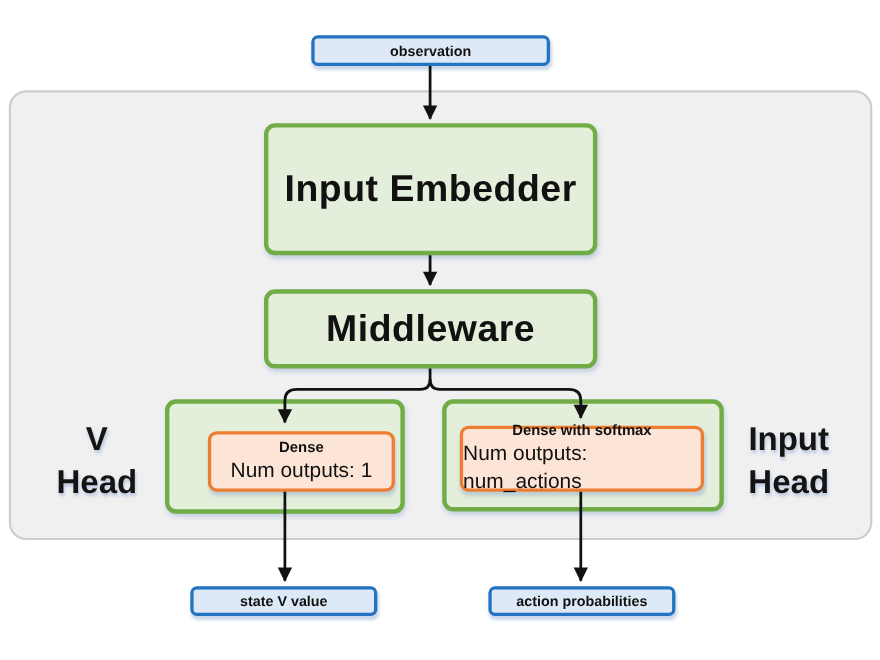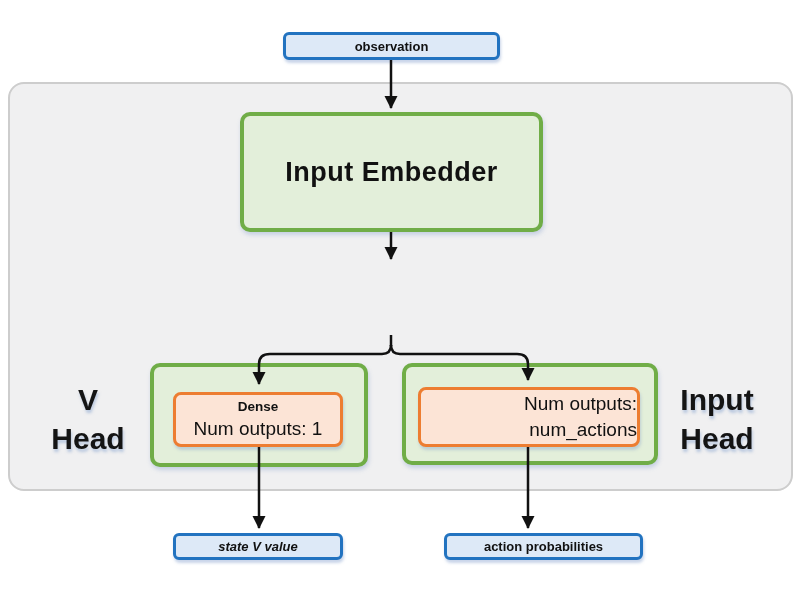--- a/index.html
+++ b/index.html
@@ -22,38 +22,38 @@
     width: 785px; height: 409px;
     background: #f0f0f1;
     border: 2.5px solid #cdcdcd;
     border-radius: 16px;
   }
   .box {
     position: absolute;
     display: flex;
     align-items: center;
     justify-content: center;
-    text-align: right;
+    text-align: left;
     color: #111111;
   }
   .blue {
     background: #dde9f7;
     border: 3px solid #2273c0;
     border-radius: 6px;
     box-shadow: 1px 3px 3px rgba(120,150,200,0.40);
     font-weight: bold;
     font-size: 13px;
   }
   .green-lg {
     background: #e3efda;
     border: 4px solid #70ad47;
     border-radius: 10px;
     box-shadow: 1px 3px 4px rgba(120,150,200,0.35);
     font-weight: bold;
-    font-size: 27px;
+    font-size: 34px;
     letter-spacing: 0.5px;
   }
   .green-head {
     background: #e3efda;
     border: 4px solid #70ad47;
     border-radius: 10px;
     box-shadow: 1px 3px 4px rgba(120,150,200,0.35);
   }
   .orange {
     background: #fce4d6;
@@ -73,25 +73,25 @@
     font-size: 30px;
     line-height: 39px;
     color: #141414;
     text-shadow: 1px 3px 3px rgba(130,160,205,0.5);
   }
   
   .obs        { left: 283px; top: 32px;  width: 217px; height: 28px; }
   .embedder   { left: 240px; top: 112px; width: 303px; height: 120px; }
   .middleware { left: 240px; top: 263px; width: 303px; height: 72px; }
   .vhead-box  { left: 150px; top: 363px; width: 218px; height: 104px; }
-  .dense      { left: 173px; top: 392px; width: 170px; height: 55px; }
+  .dense      { left: 189px; top: 392px; width: 170px; height: 55px; }
   .phead-box  { left: 402px; top: 363px; width: 256px; height: 102px; }
   .densesm    { left: 418px; top: 387px; width: 222px; height: 60px; }
-  .statev     { left: 173px; top: 533px; width: 170px; height: 27px; font-style: italic; }
-  .actprob    { left: 444px; top: 533px; width: 199px; height: 27px; }
+  .statev     { left: 173px; top: 533px; width: 170px; height: 27px; }
+  .actprob    { left: 444px; top: 533px; width: 170px; height: 27px; }
   .vhead-label { left: 23px;  top: 380px; }
   .phead-label { left: 652px; top: 380px; }
   .arrows {
     position: absolute;
     left: 0; top: 0;
     width: 800px; height: 600px;
     pointer-events: none;
   }
 </style>
 </head>
@@ -102,29 +102,33 @@
   <div class="gray-container"></div>
 
   <div class="box blue obs">
     <span>observation</span>
   </div>
 
   <div class="box green-lg embedder">
     <span>Input Embedder</span>
   </div>
 
+  <div class="box green-lg middleware">
+    <span>Middleware</span>
+  </div>
 
   <div class="box green-head vhead-box"></div>
   <div class="box orange dense">
     <span class="title">Dense</span>
     <span class="subtitle">Num outputs: 1</span>
   </div>
 
   <div class="box green-head phead-box"></div>
   <div class="box orange densesm">
+    <span class="title">Dense with softmax</span>
     <span class="subtitle">Num outputs: num_actions</span>
   </div>
 
   <div class="side-label vhead-label">
     <div>V</div>
     <div>Head</div>
   </div>
 
   <div class="side-label phead-label">
     <div>Input</div>

